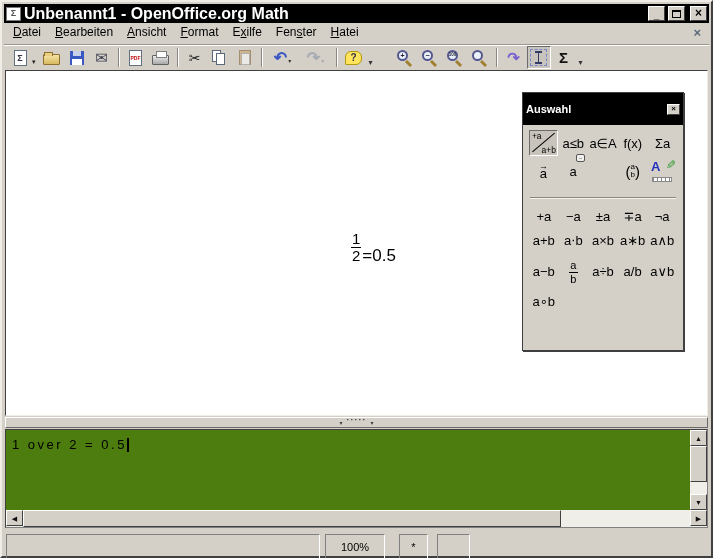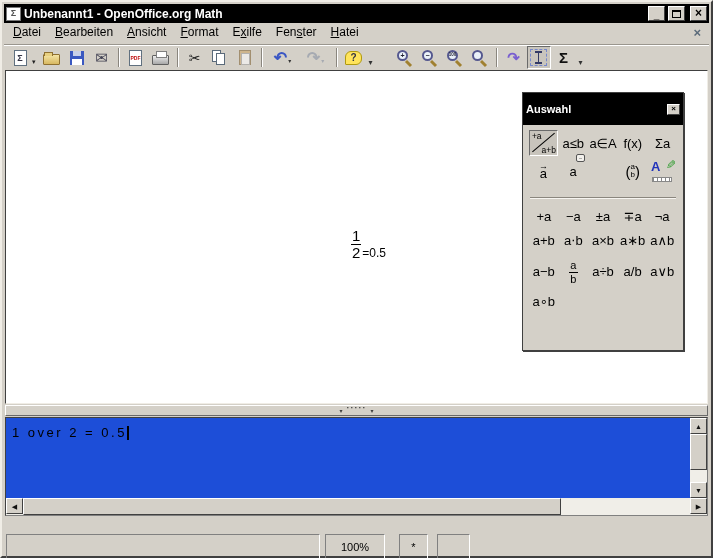--- a/index.html
+++ b/index.html
@@ -5,21 +5,21 @@
   html,body{margin:0;padding:0;background:#808080;}
   *{box-sizing:border-box;font-family:"Liberation Sans",sans-serif;}
   .window{position:relative;width:713px;height:558px;background:#d4d0c8;
     border:2px solid;border-color:#f0ede6 #404040 #404040 #f0ede6;padding:2px;
     display:flex;flex-direction:column;}
   
   .titlebar{height:19px;background:#000;display:flex;align-items:center;padding:0 2px;gap:3px;flex:0 0 auto;}
   .appicon{width:15px;height:14px;background:#fff;border:1px solid #777;position:relative;
     display:flex;align-items:center;justify-content:center;flex:0 0 auto;}
   .appicon span{font-size:9px;font-weight:bold;color:#555;line-height:1;}
-  .tb-title{color:#fff;font-weight:bold;font-size:12px;flex:1;white-space:nowrap;overflow:hidden;}
+  .tb-title{color:#fff;font-weight:bold;font-size:16px;flex:1;white-space:nowrap;overflow:hidden;}
   .cap-btn{width:17px;height:15px;background:#d4d0c8;border:1px solid;border-color:#fff #404040 #404040 #fff;
     display:flex;align-items:center;justify-content:center;flex:0 0 auto;}
   .min-glyph{font-size:10px;font-weight:bold;margin-top:-2px;align-self:flex-end;line-height:1;}
   .max-glyph{width:9px;height:8px;border:1px solid #000;border-top-width:2px;}
   .close-glyph{font-size:12px;font-weight:bold;line-height:1;margin-top:-1px;}
   .cap-close{margin-left:2px;}
   
   .menubar{height:21px;display:flex;padding:0 2px;position:relative;flex:0 0 auto;}
   .menu-item{padding:2px 7px;font-size:12px;color:#000;white-space:nowrap;}
   .menu-item u{text-decoration:underline;}
@@ -75,21 +75,21 @@
   .ibeam{width:7px;height:13px;border-top:2px solid #333a66;border-bottom:2px solid #333a66;position:relative;}
   .ibeam::before{content:"";position:absolute;left:3px;top:0;bottom:0;width:1px;background:#333a66;}
   
   .docarea{flex:1 1 auto;background:#fff;border:1px solid;border-color:#404040 #f0ede6 #f0ede6 #404040;
     position:relative;margin:0 1px;overflow:hidden;}
   .formula{position:absolute;left:345px;top:157px;display:flex;align-items:center;
     font-family:"Liberation Serif",serif;color:#000;}
   .frac{display:inline-flex;flex-direction:column;align-items:center;margin-right:1px;}
   .frac .num,.frac .den{font-size:15px;line-height:1.05;padding:0 1px;}
   .fbar{width:100%;height:1px;background:#000;}
-  .rhs{font-size:12px;margin-top:18px;}
+  .rhs{font-size:17px;margin-top:18px;}
   
   .palette{position:absolute;left:516px;top:21px;width:162px;height:259px;background:#d4d0c8;
     border:1px solid #404040;box-shadow:1px 1px 0 #404040;}
   .p-title{height:15px;background:#000;color:#fff;display:flex;align-items:center;padding:16px 3px;
     font-size:11px;font-weight:bold;}
   .p-close{margin-left:auto;width:13px;height:11px;background:#d4d0c8;border:1px solid;
     border-color:#fff #404040 #404040 #fff;color:#000;font-size:8px;font-weight:bold;
     display:flex;align-items:center;justify-content:center;line-height:1;}
   .p-body{padding:5px 6px 0 6px;}
   .p-cats{display:flex;gap:1px;}
@@ -120,21 +120,21 @@
     text-align:center;align-items:center;font-size:13px;color:#000;}
   .gfrac{display:inline-flex;flex-direction:column;align-items:center;line-height:1;font-size:11px;}
   .gfrac .gb{width:9px;height:1px;background:#000;margin:1px 0;}
   
   .splitter{height:11px;margin:1px 1px 0 1px;background:#d4d0c8;border:1px solid;
     border-color:#fff #6a6a6a #6a6a6a #fff;display:flex;align-items:center;justify-content:center;flex:0 0 auto;}
   .grip{display:flex;align-items:center;gap:4px;color:#404040;line-height:1;}
   .grip .ga{font-size:6px;}
   .grip .gd{font-size:9px;font-weight:bold;letter-spacing:1px;margin-top:-4px;}
   
-  .cmdframe{height:99px;margin:1px 1px 12px 1px;background:#1d4ed8;border:1px solid;
+  .cmdframe{height:99px;margin:1px 1px 0 1px;background:#4d7c0f;border:1px solid;
     border-color:#404040 #808080 #808080 #404040;position:relative;flex:0 0 auto;}
   .cmdtext{position:absolute;left:0;top:0;right:17px;bottom:17px;padding:7px 6px;
     font-family:"DejaVu Sans Mono","Liberation Mono",monospace;font-size:13px;letter-spacing:2.5px;
     color:#000;overflow:hidden;white-space:pre;}
   .caret{display:inline-block;width:2px;height:14px;background:#000;vertical-align:text-bottom;margin-left:0px;}
   .sbtn{width:17px;height:16px;background:#d4d0c8;border:1px solid;border-color:#fff #404040 #404040 #fff;
     display:flex;align-items:center;justify-content:center;font-size:7px;color:#111;line-height:1;flex:0 0 auto;}
   .vsb{position:absolute;top:0;right:0;bottom:17px;width:17px;background:#f0eee8;}
   .vsb .up{position:absolute;top:0;left:0;}
   .vsb .down{position:absolute;bottom:0;left:0;}

